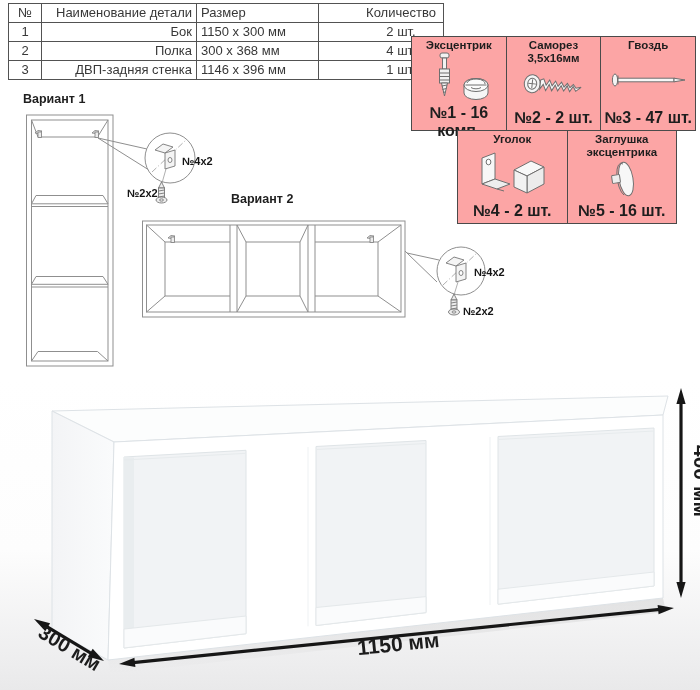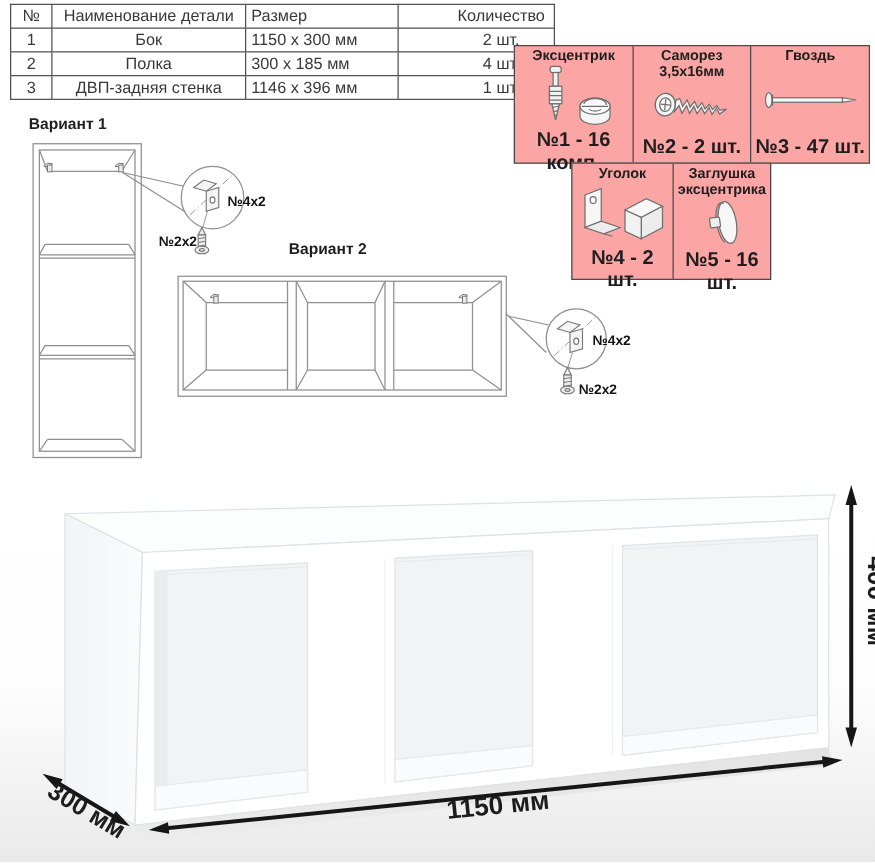--- a/index.html
+++ b/index.html
@@ -5,28 +5,28 @@
   html,body{margin:0;padding:0;background:#fff;}
   #stage{position:relative;width:700px;height:690px;background:#ffffff;overflow:hidden;
          font-family:"Liberation Sans", sans-serif;color:#3a3a3a;}
 
   
   .parts-table{position:absolute;left:8px;top:3px;border-collapse:collapse;
                font-size:13px;color:#383838;}
   .parts-table td,.parts-table th{border:1px solid #525252;padding:0 4px;height:18px;
                font-weight:normal;white-space:nowrap;line-height:18px;}
   .parts-table .c-num{width:24px;text-align:center;}
-  .parts-table .c-name{width:146px;text-align:center;}
+  .parts-table .c-name{width:146px;text-align:right;}
   .parts-table .c-size{width:113px;text-align:left;}
   .parts-table .c-qty{width:76px;text-align:center;padding-left:44px;}
 
   
   .hw-row{position:absolute;display:flex;border:1px solid #4a4a4a;background:#fca5a5;box-sizing:border-box;}
   .hw-row1{left:411px;top:36px;width:285px;height:95px;}
-  .hw-row2{left:457px;top:130px;width:160px;height:94px;}
+  .hw-row2{left:457px;top:130px;width:220px;height:94px;}
   .hw-cell{flex:1 1 0;border-right:1px solid #4a4a4a;display:flex;flex-direction:column;
            align-items:center;box-sizing:border-box;padding:2px 2px 3px 2px;}
   .hw-cell:last-child{border-right:none;}
   .hw-title{font-size:11.5px;font-weight:bold;color:#1e1e1e;line-height:12.5px;text-align:center;}
   .hw-icon{flex:1 1 auto;display:flex;align-items:center;justify-content:center;}
   .hw-caption{font-size:16px;font-weight:bold;color:#1e1e1e;text-align:center;}
 
   
   .variant-title{position:absolute;font-size:12.5px;font-weight:bold;color:#1f1f1f;}
   .v1-title{left:23px;top:92px;}
@@ -54,21 +54,21 @@
     </tr>
     <tr>
       <td class="c-num">1</td>
       <td class="c-name">Бок</td>
       <td class="c-size">1150 x 300 мм</td>
       <td class="c-qty">2 шт.</td>
     </tr>
     <tr>
       <td class="c-num">2</td>
       <td class="c-name">Полка</td>
-      <td class="c-size">300 x 185 мм</td>
+      <td class="c-size">300 x 368 мм</td>
       <td class="c-qty">4 шт.</td>
     </tr>
     <tr>
       <td class="c-num">3</td>
       <td class="c-name">ДВП-задняя стенка</td>
       <td class="c-size">1146 x 396 мм</td>
       <td class="c-qty">1 шт.</td>
     </tr>
   </tbody>
     </table>

